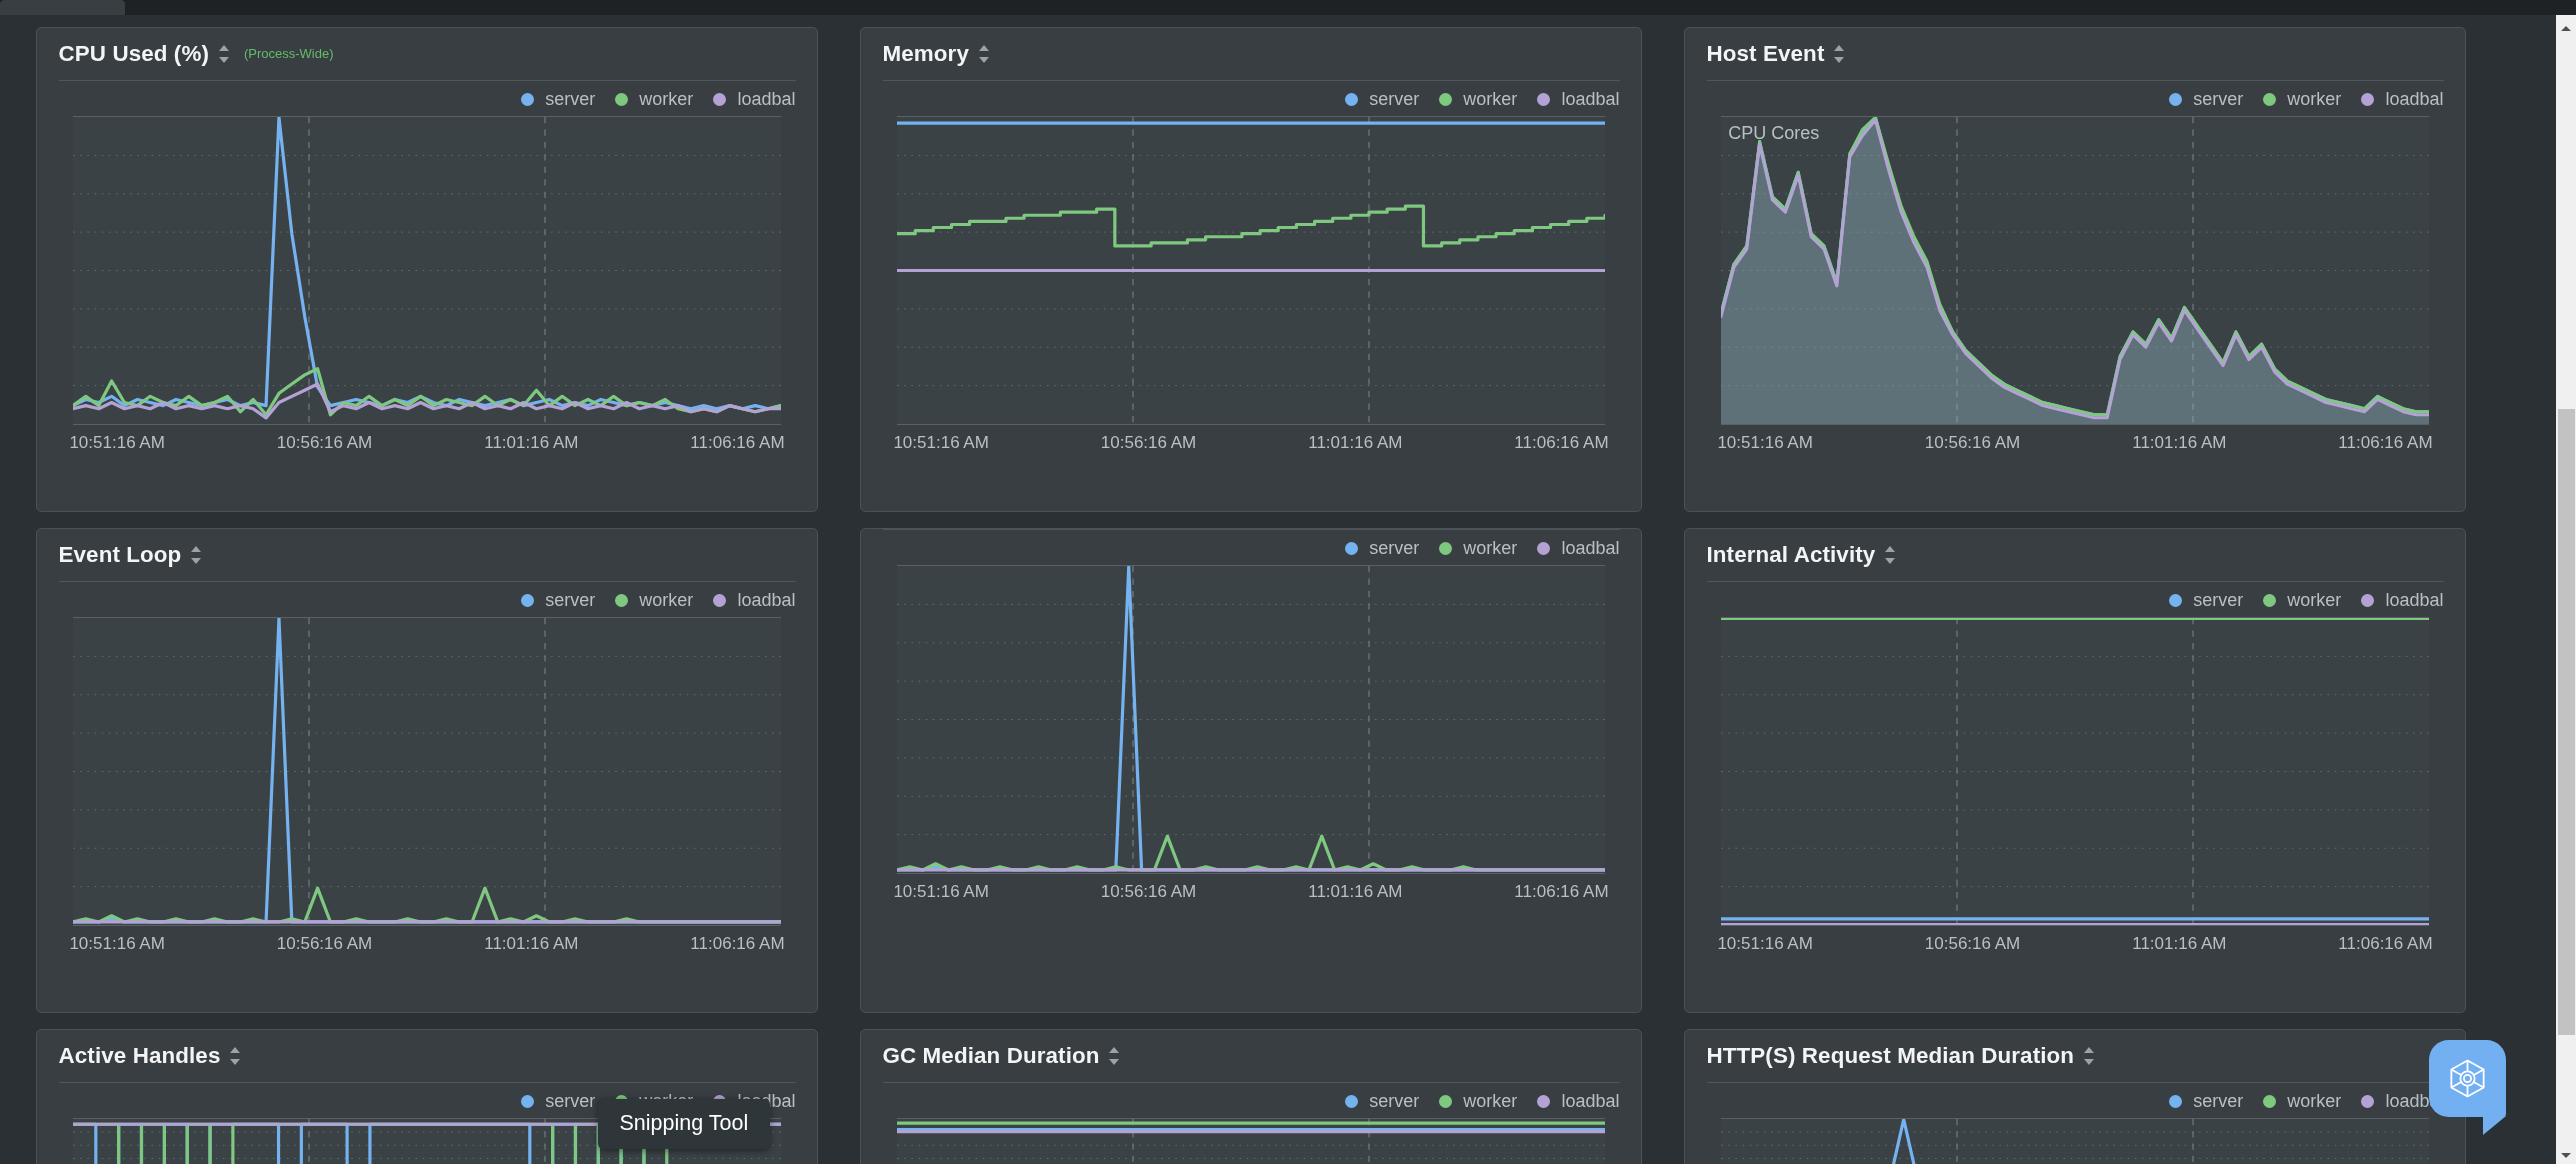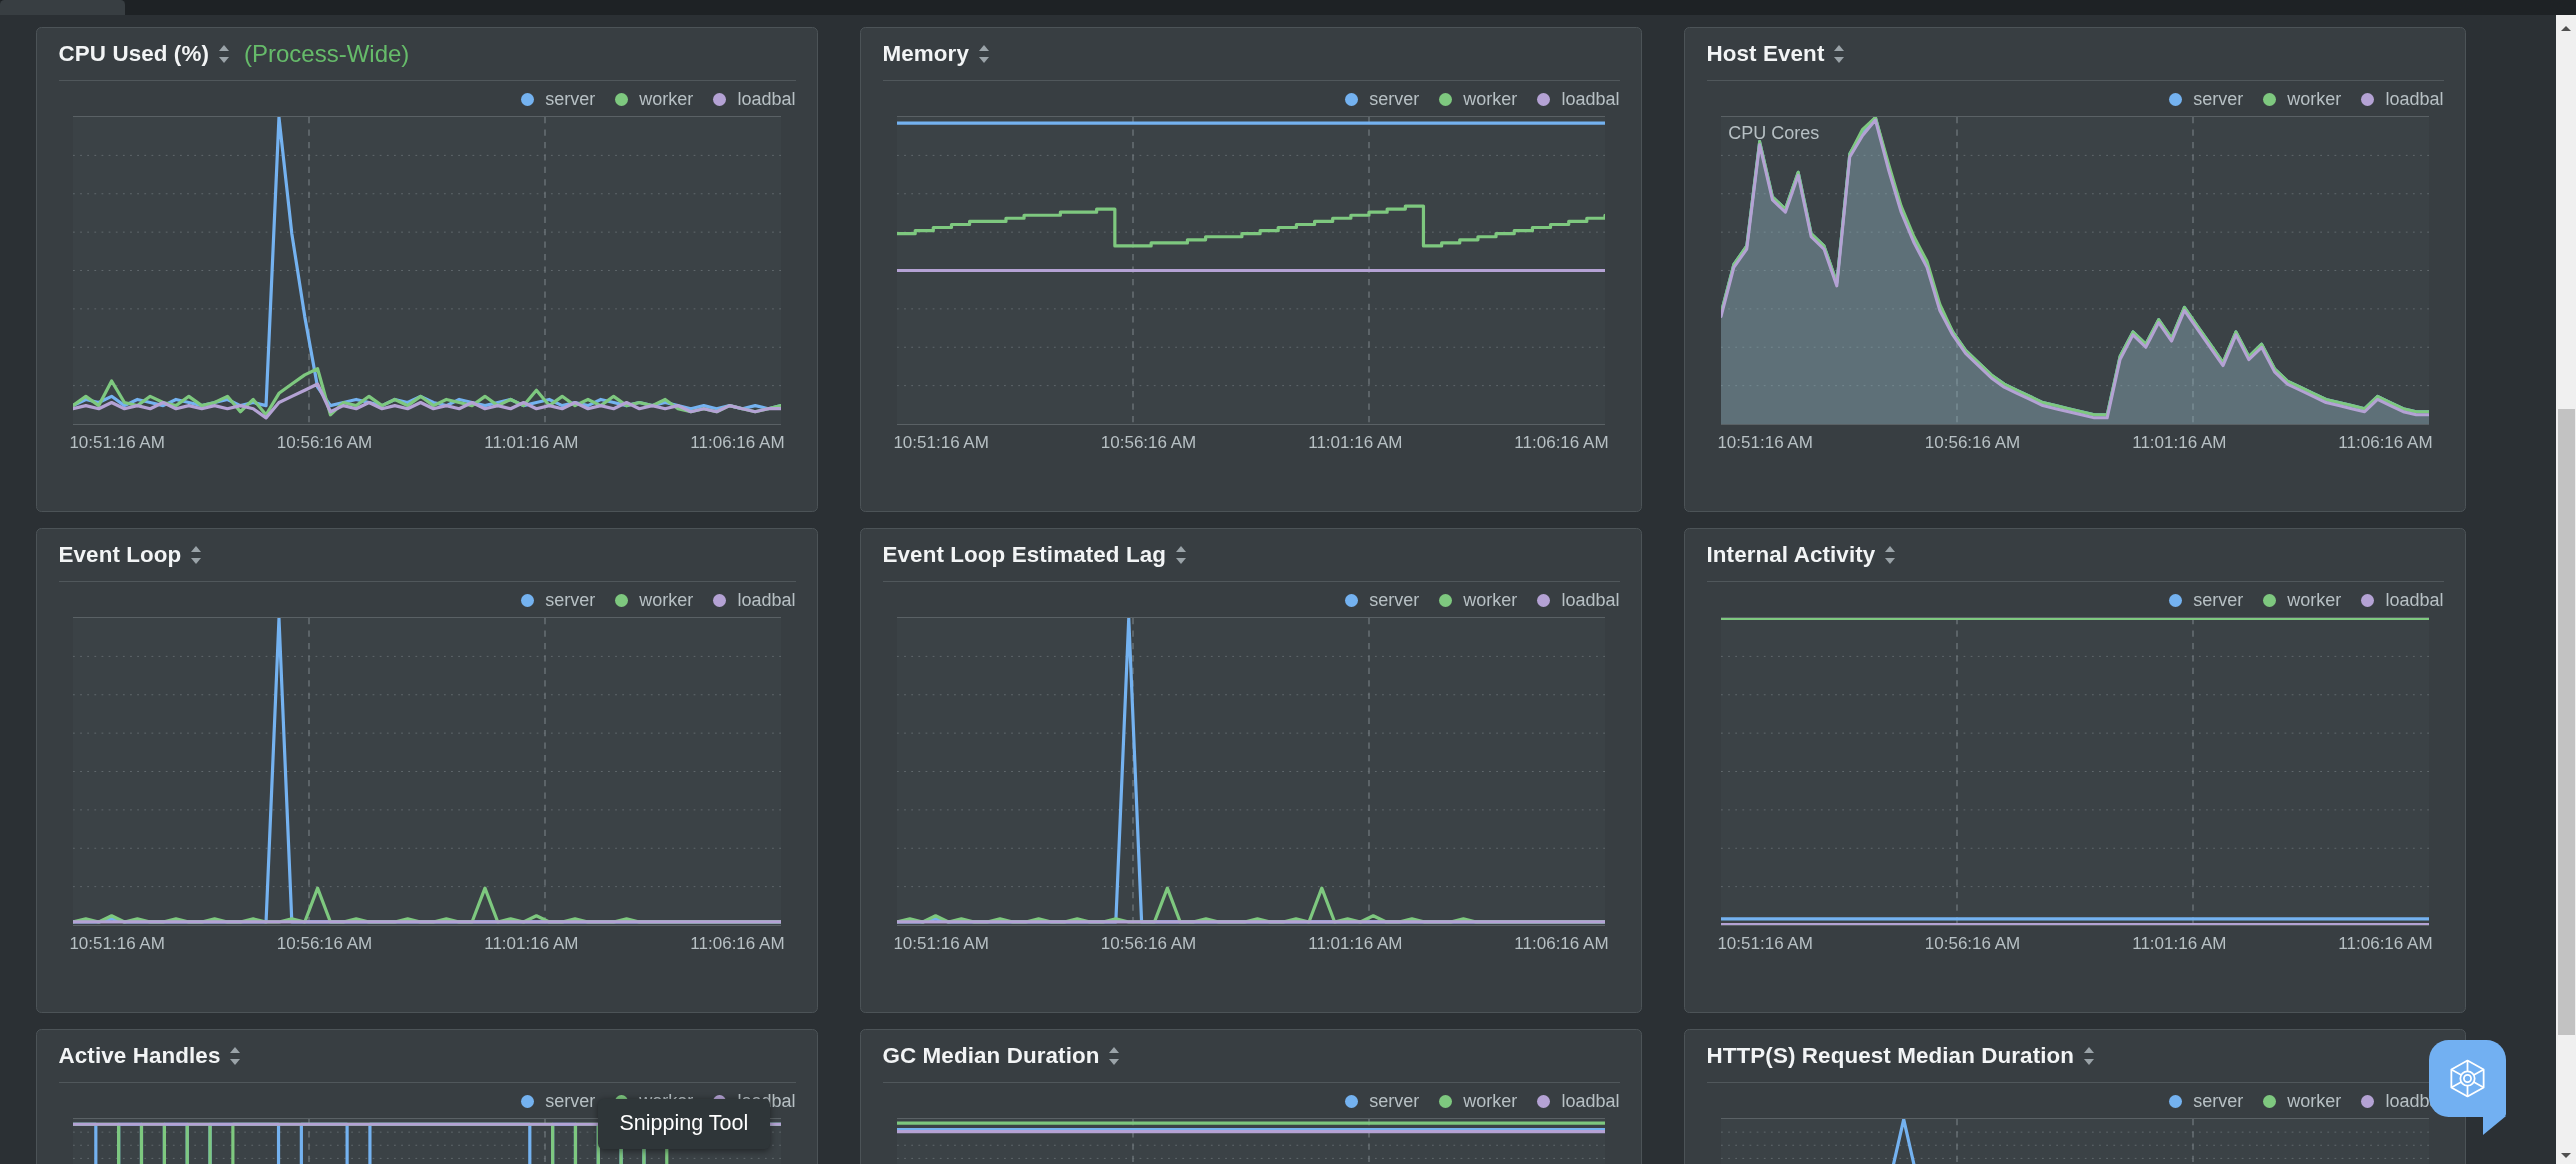--- a/index.html
+++ b/index.html
@@ -79,21 +79,21 @@
     content: "";
     position: absolute; left: 0.9px;
     width: 0; height: 0;
     border-left: 5.8px solid transparent;
     border-right: 5.8px solid transparent;
   }
   .sort-icon::before { top: 0.9px; border-bottom: 6.3px solid #9aa3a8; }
   .sort-icon::after  { bottom: 0.9px; border-top: 6.3px solid #9aa3a8; }
 
   .panel-subtitle {
-    font-size: 24px;
+    font-size: 13px;
     color: #66bb6a;
     margin-left: 3.6px;
     white-space: nowrap;
   }
 
   .panel-divider {
     height: 0.9px;
     background: #50575b;
     margin: 0 21.5px;
   }
@@ -390,24 +390,20 @@
           </div>
         </div>
         <div class="xaxis">
           <span>10:51:16 AM</span>
           <span>10:56:16 AM</span>
           <span>11:01:16 AM</span>
           <span>11:06:16 AM</span>
         </div>
       </div>
       <div class="panel">
-        <div class="panel-head">
-          <span class="panel-title">Event Loop Estimated Lag</span>
-          <span class="sort-icon"></span>
-        </div>
         <div class="panel-divider"></div>
         <div class="legend">
           <div class="legend-item">
             <span class="legend-dot" style="background: rgb(116, 178, 240);"></span>
             <span class="legend-label">server</span>
           </div>
           <div class="legend-item">
             <span class="legend-dot" style="background: rgb(126, 200, 127);"></span>
             <span class="legend-label">worker</span>
           </div>

